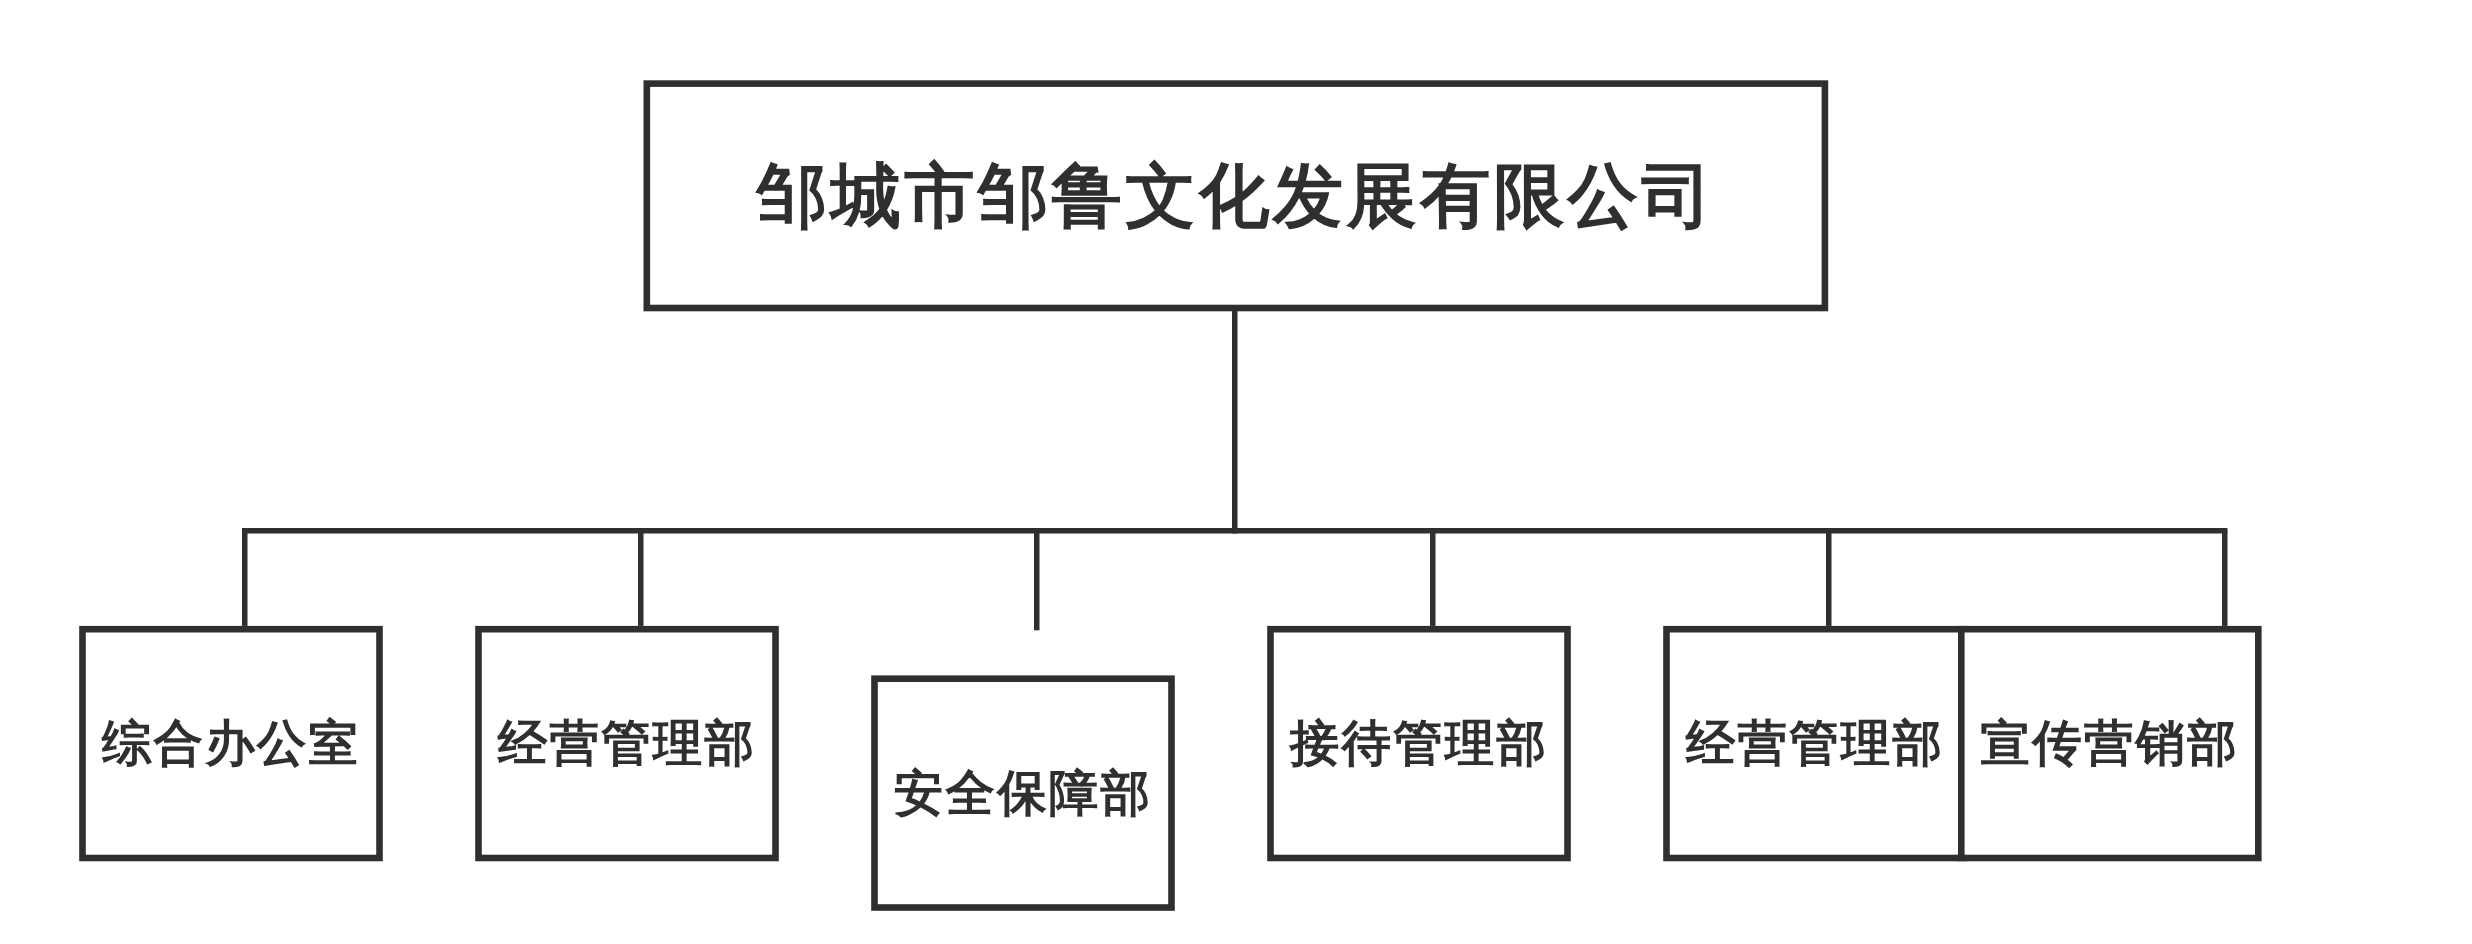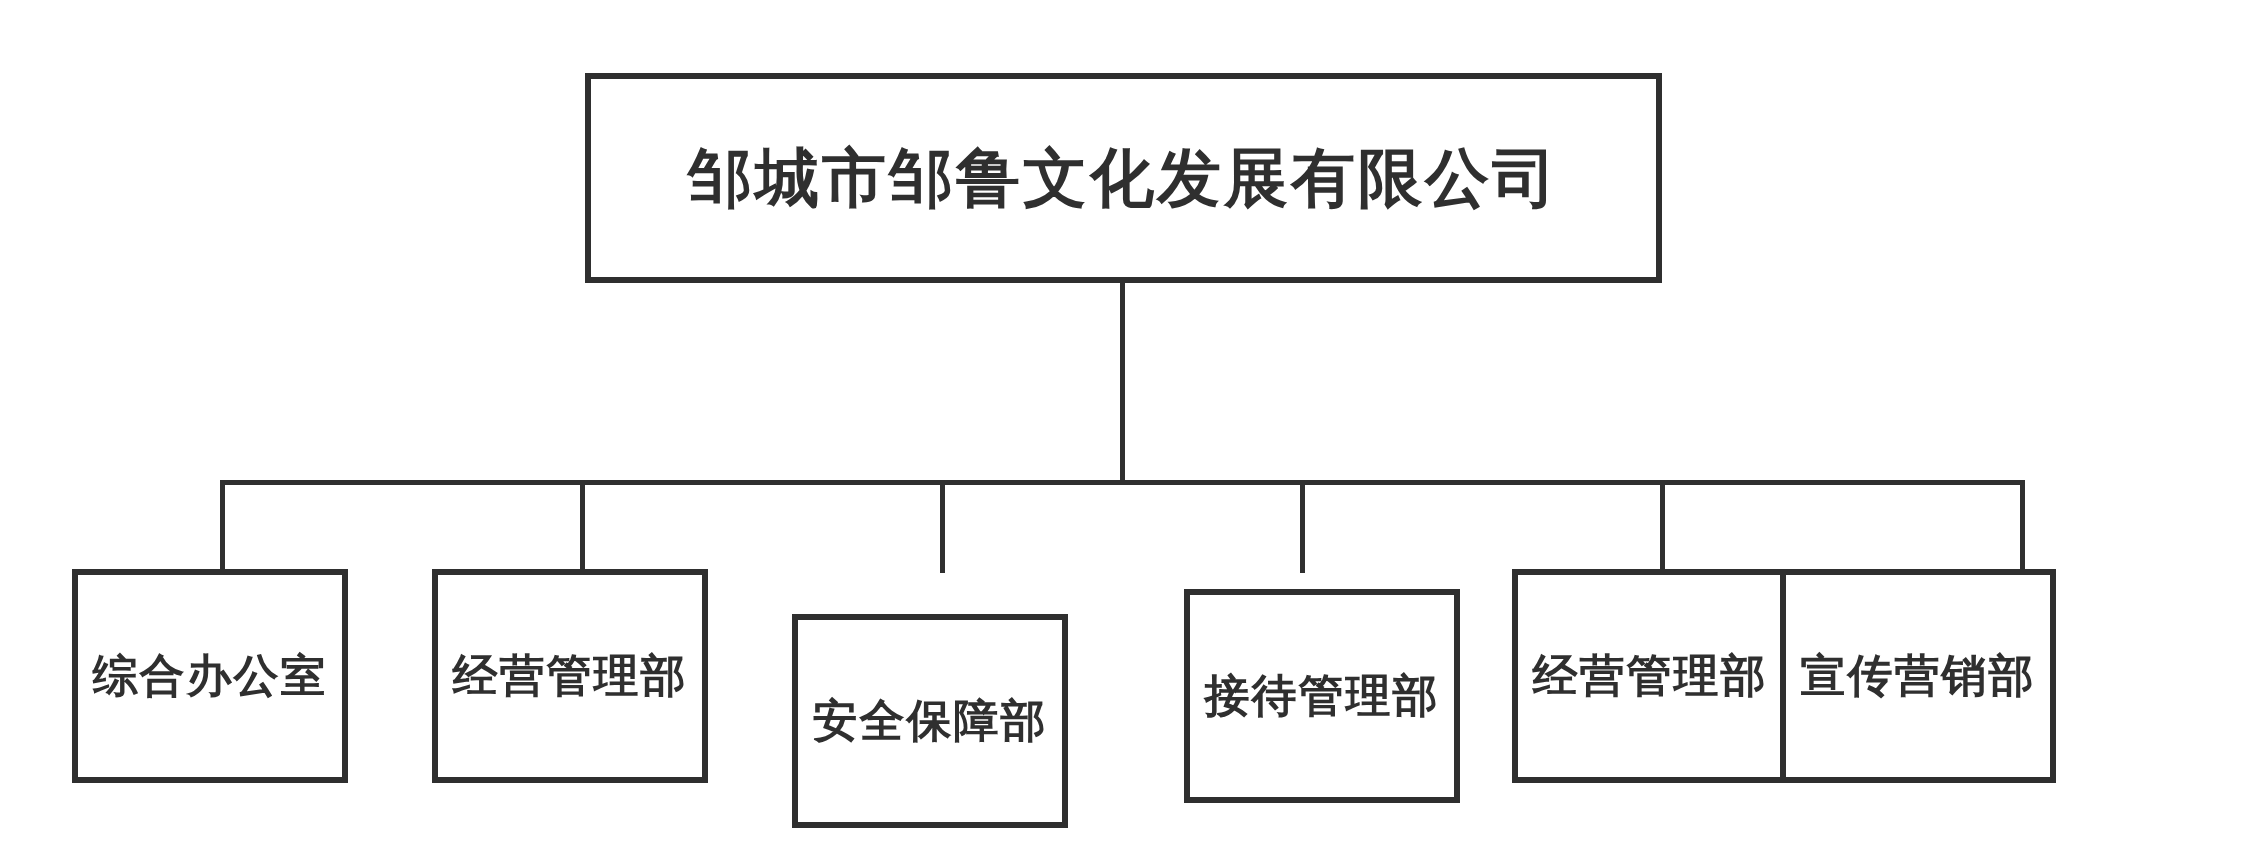--- a/index.html
+++ b/index.html
@@ -50,21 +50,21 @@
   .dept-box .label {
     font-size: 45px;
     font-weight: 700;
     letter-spacing: 2px;
     color: var(--text-color);
     white-space: nowrap;
   }
   .dept-box.d0 { left: 72px; }
   .dept-box.d1 { left: 432px; }
   .dept-box.d2 { left: 792px; margin-top: 45px; }
-  .dept-box.d3 { left: 1184px; margin-top: 20px; }
+  .dept-box.d3 { left: 1152px; }
   .dept-box.d4 { left: 1512px; align-items: center; }
   .dept-box.d5 { left: 1780px; }
 
   .connector {
     position: absolute;
     background: var(--line-color);
   }
   .trunk {
     left: 1120px;
     top: 281px;

